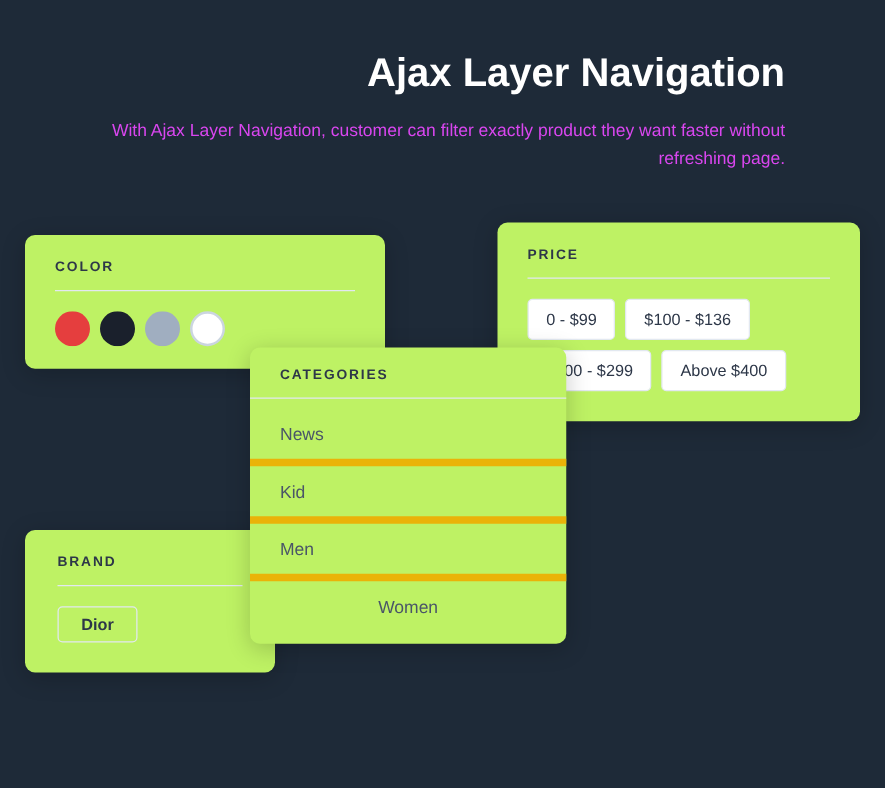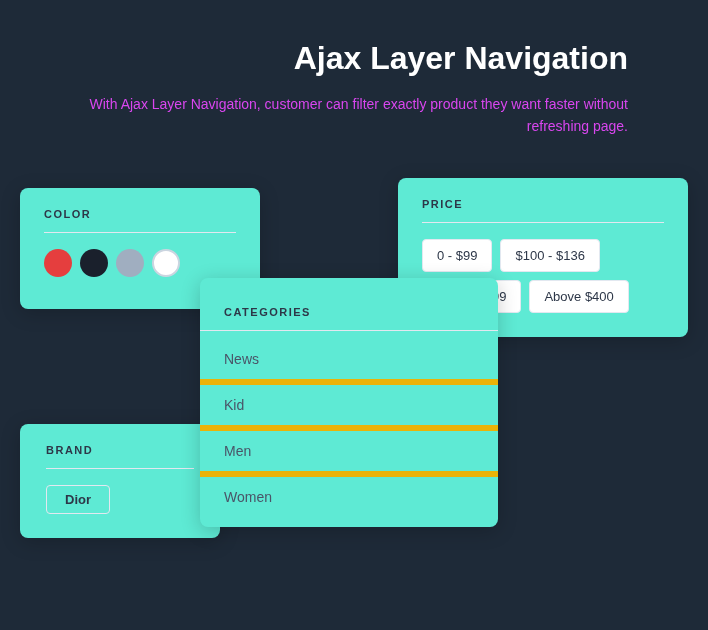--- a/index.html
+++ b/index.html
@@ -35,32 +35,32 @@
     
     .cards-area {
       position: relative;
       width: 100%;
       height: 420px;
       padding: 0 20px;
     }
 
     
     .card {
-      background: #5eead4;
+      background: #bef264;
       border-radius: 8px;
       box-shadow: 0 4px 20px rgba(0,0,0,0.2);
       position: absolute;
     }
 
     
     .color-card {
       top: 20px;
       left: 20px;
-      width: 240px;
-      padding: 20px 24px 32px;
+      width: 288px;
+      padding: 20px 24px 18px;
     }
 
     .card-label {
       font-size: 11px;
       font-weight: 800;
       letter-spacing: 1.5px;
       color: #2d3748;
       margin-bottom: 12px;
       text-transform: uppercase;
     }
@@ -131,22 +131,22 @@
       font-size: 13px;
       color: #2d3748;
       cursor: pointer;
       font-weight: bold;
     }
 
     
     .categories-card {
       top: 110px;
       left: 200px;
-      width: 298px;
-      padding: 28px 0 10px;
+      width: 253px;
+      padding: 16px 0 10px;
       z-index: 10;
     }
 
     .categories-card .card-label {
       padding: 0 24px;
       margin-bottom: 12px;
     }
 
     .categories-card .card-divider {
       margin: 0 0 8px 0;
@@ -155,20 +155,21 @@
     .category-item {
       padding: 12px 24px;
       font-size: 14px;
       color: #4a5568;
       cursor: pointer;
       border-bottom: 6px solid #eab308;
     }
 
     .category-item:last-child {
       border-bottom: none;
+      text-align: center;
     }
   </style>
 </head>
 <body>
 
 <div class="header">
   <h1 class="header-title">Ajax Layer Navigation</h1>
   <p class="header-subtitle">With Ajax Layer Navigation, customer can filter exactly product they want faster without refreshing page.</p>
 </div>
 

